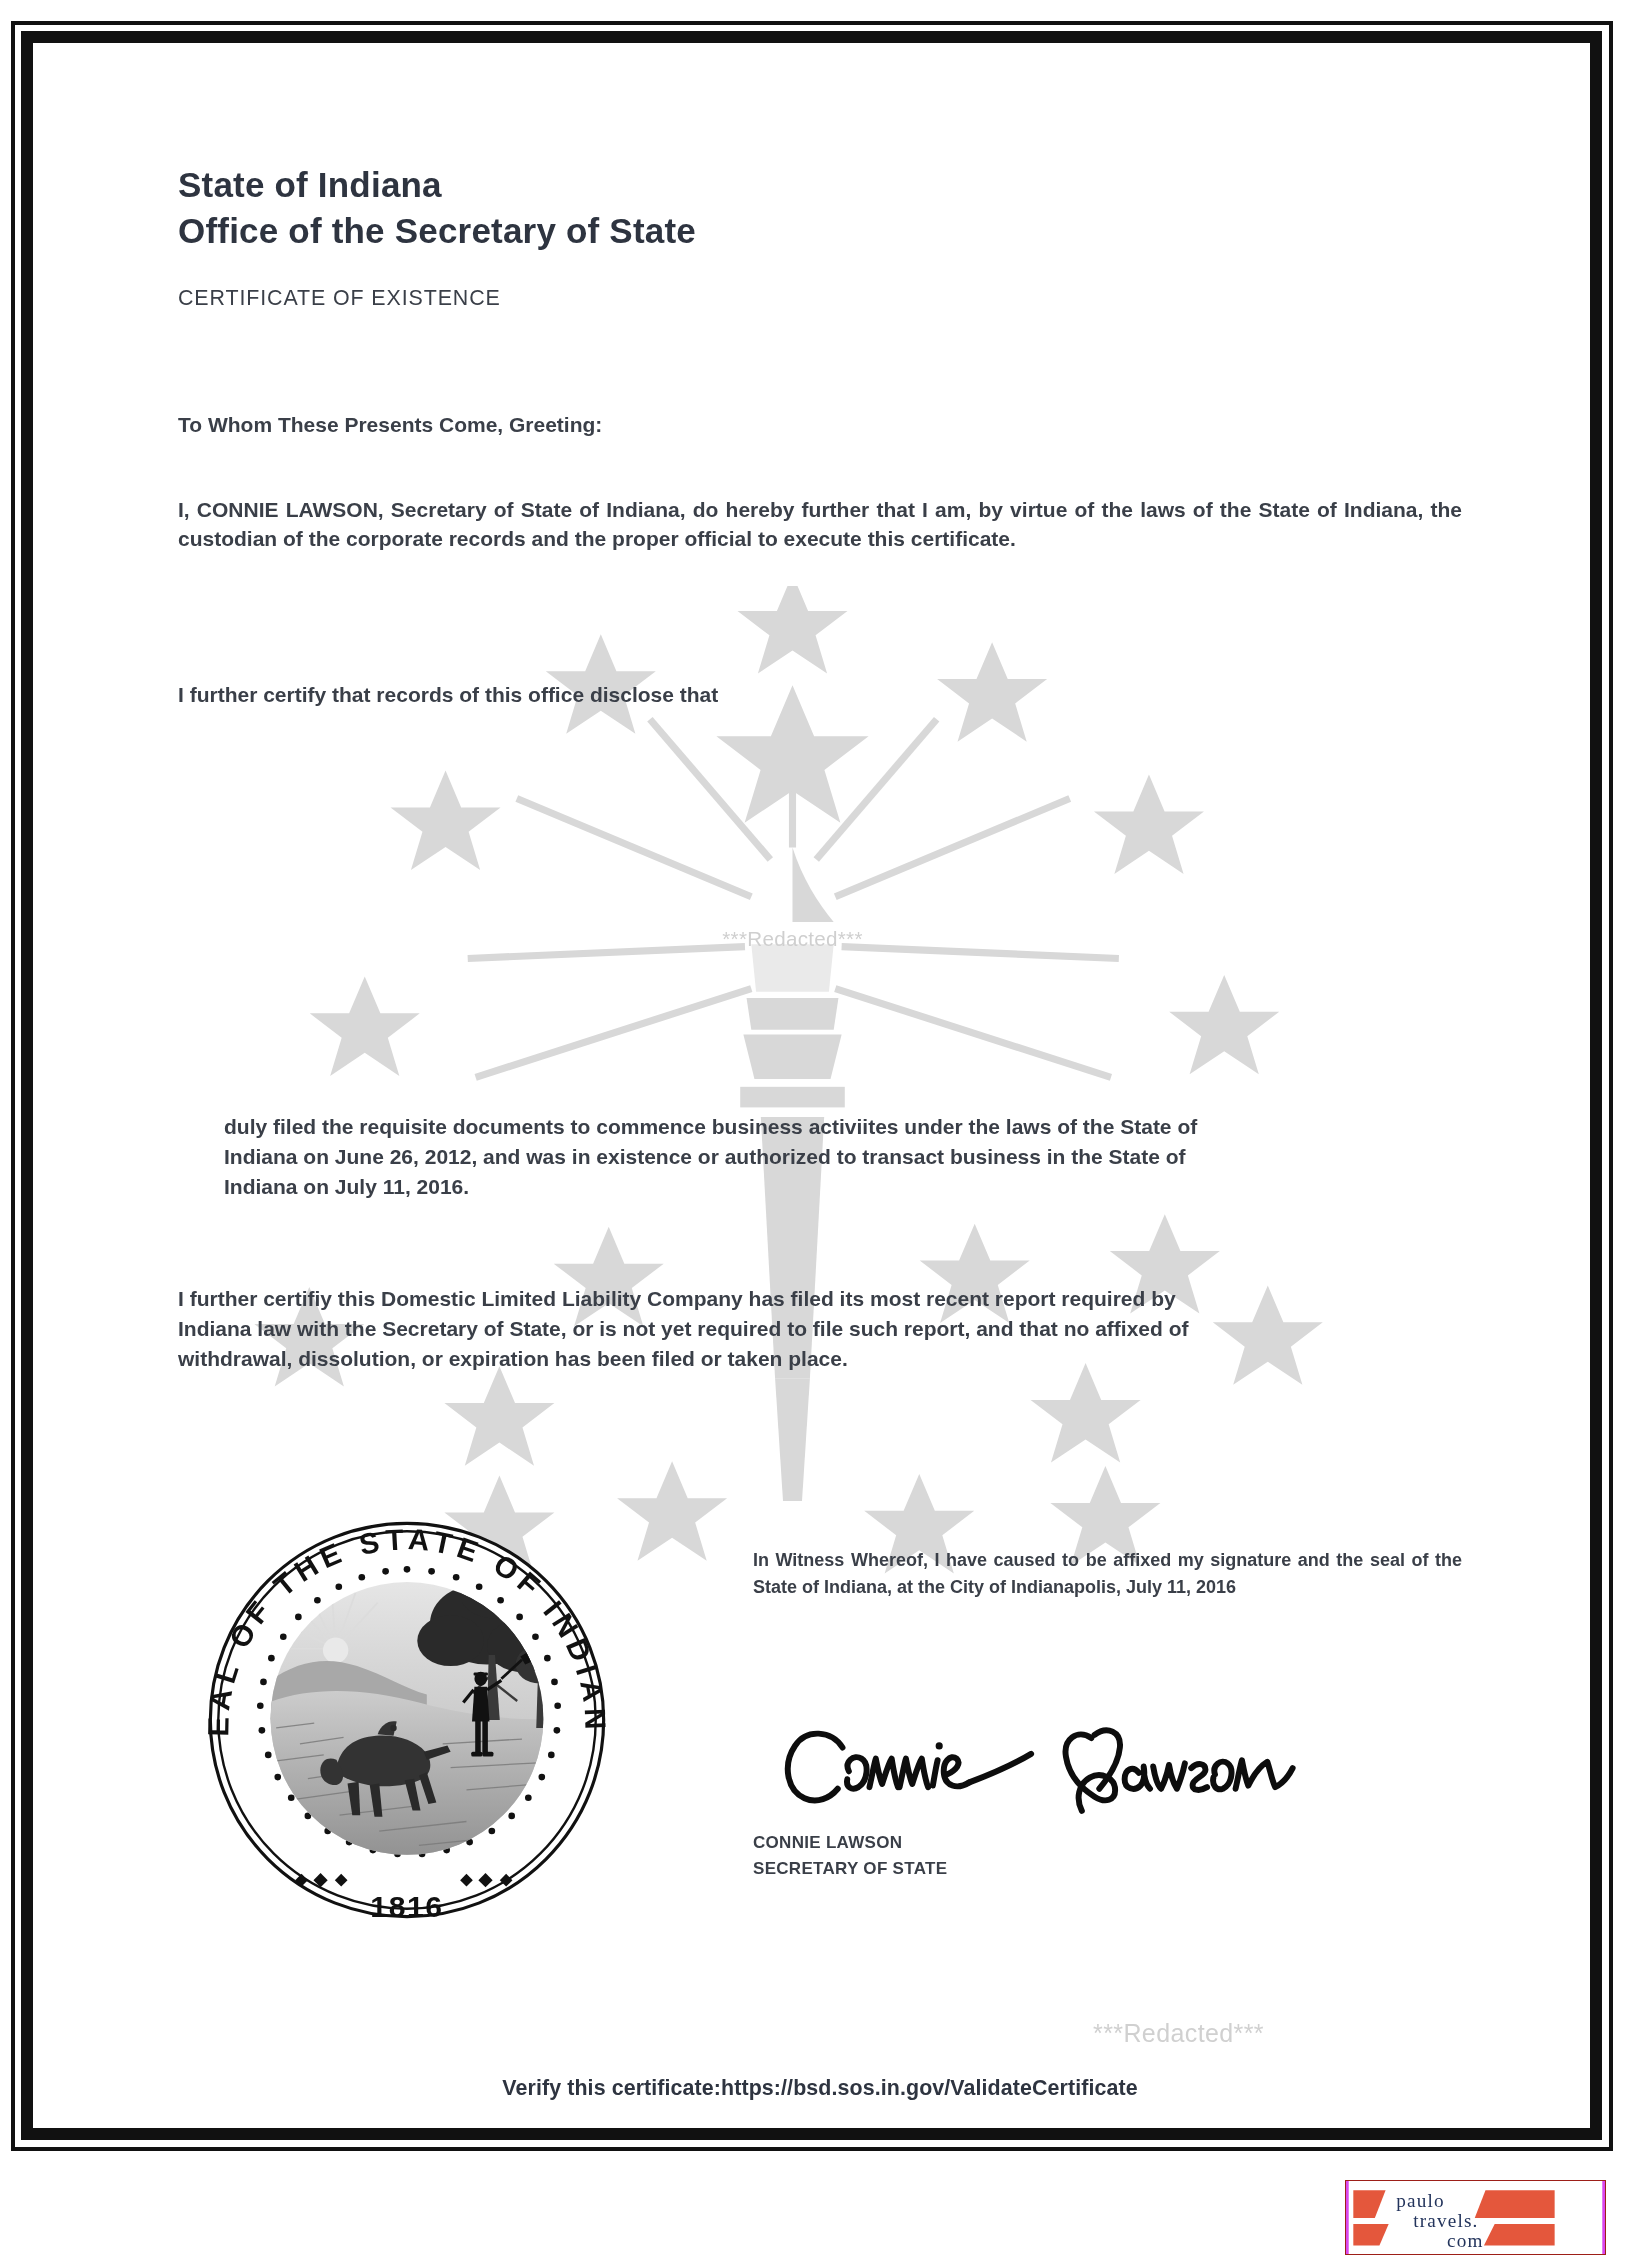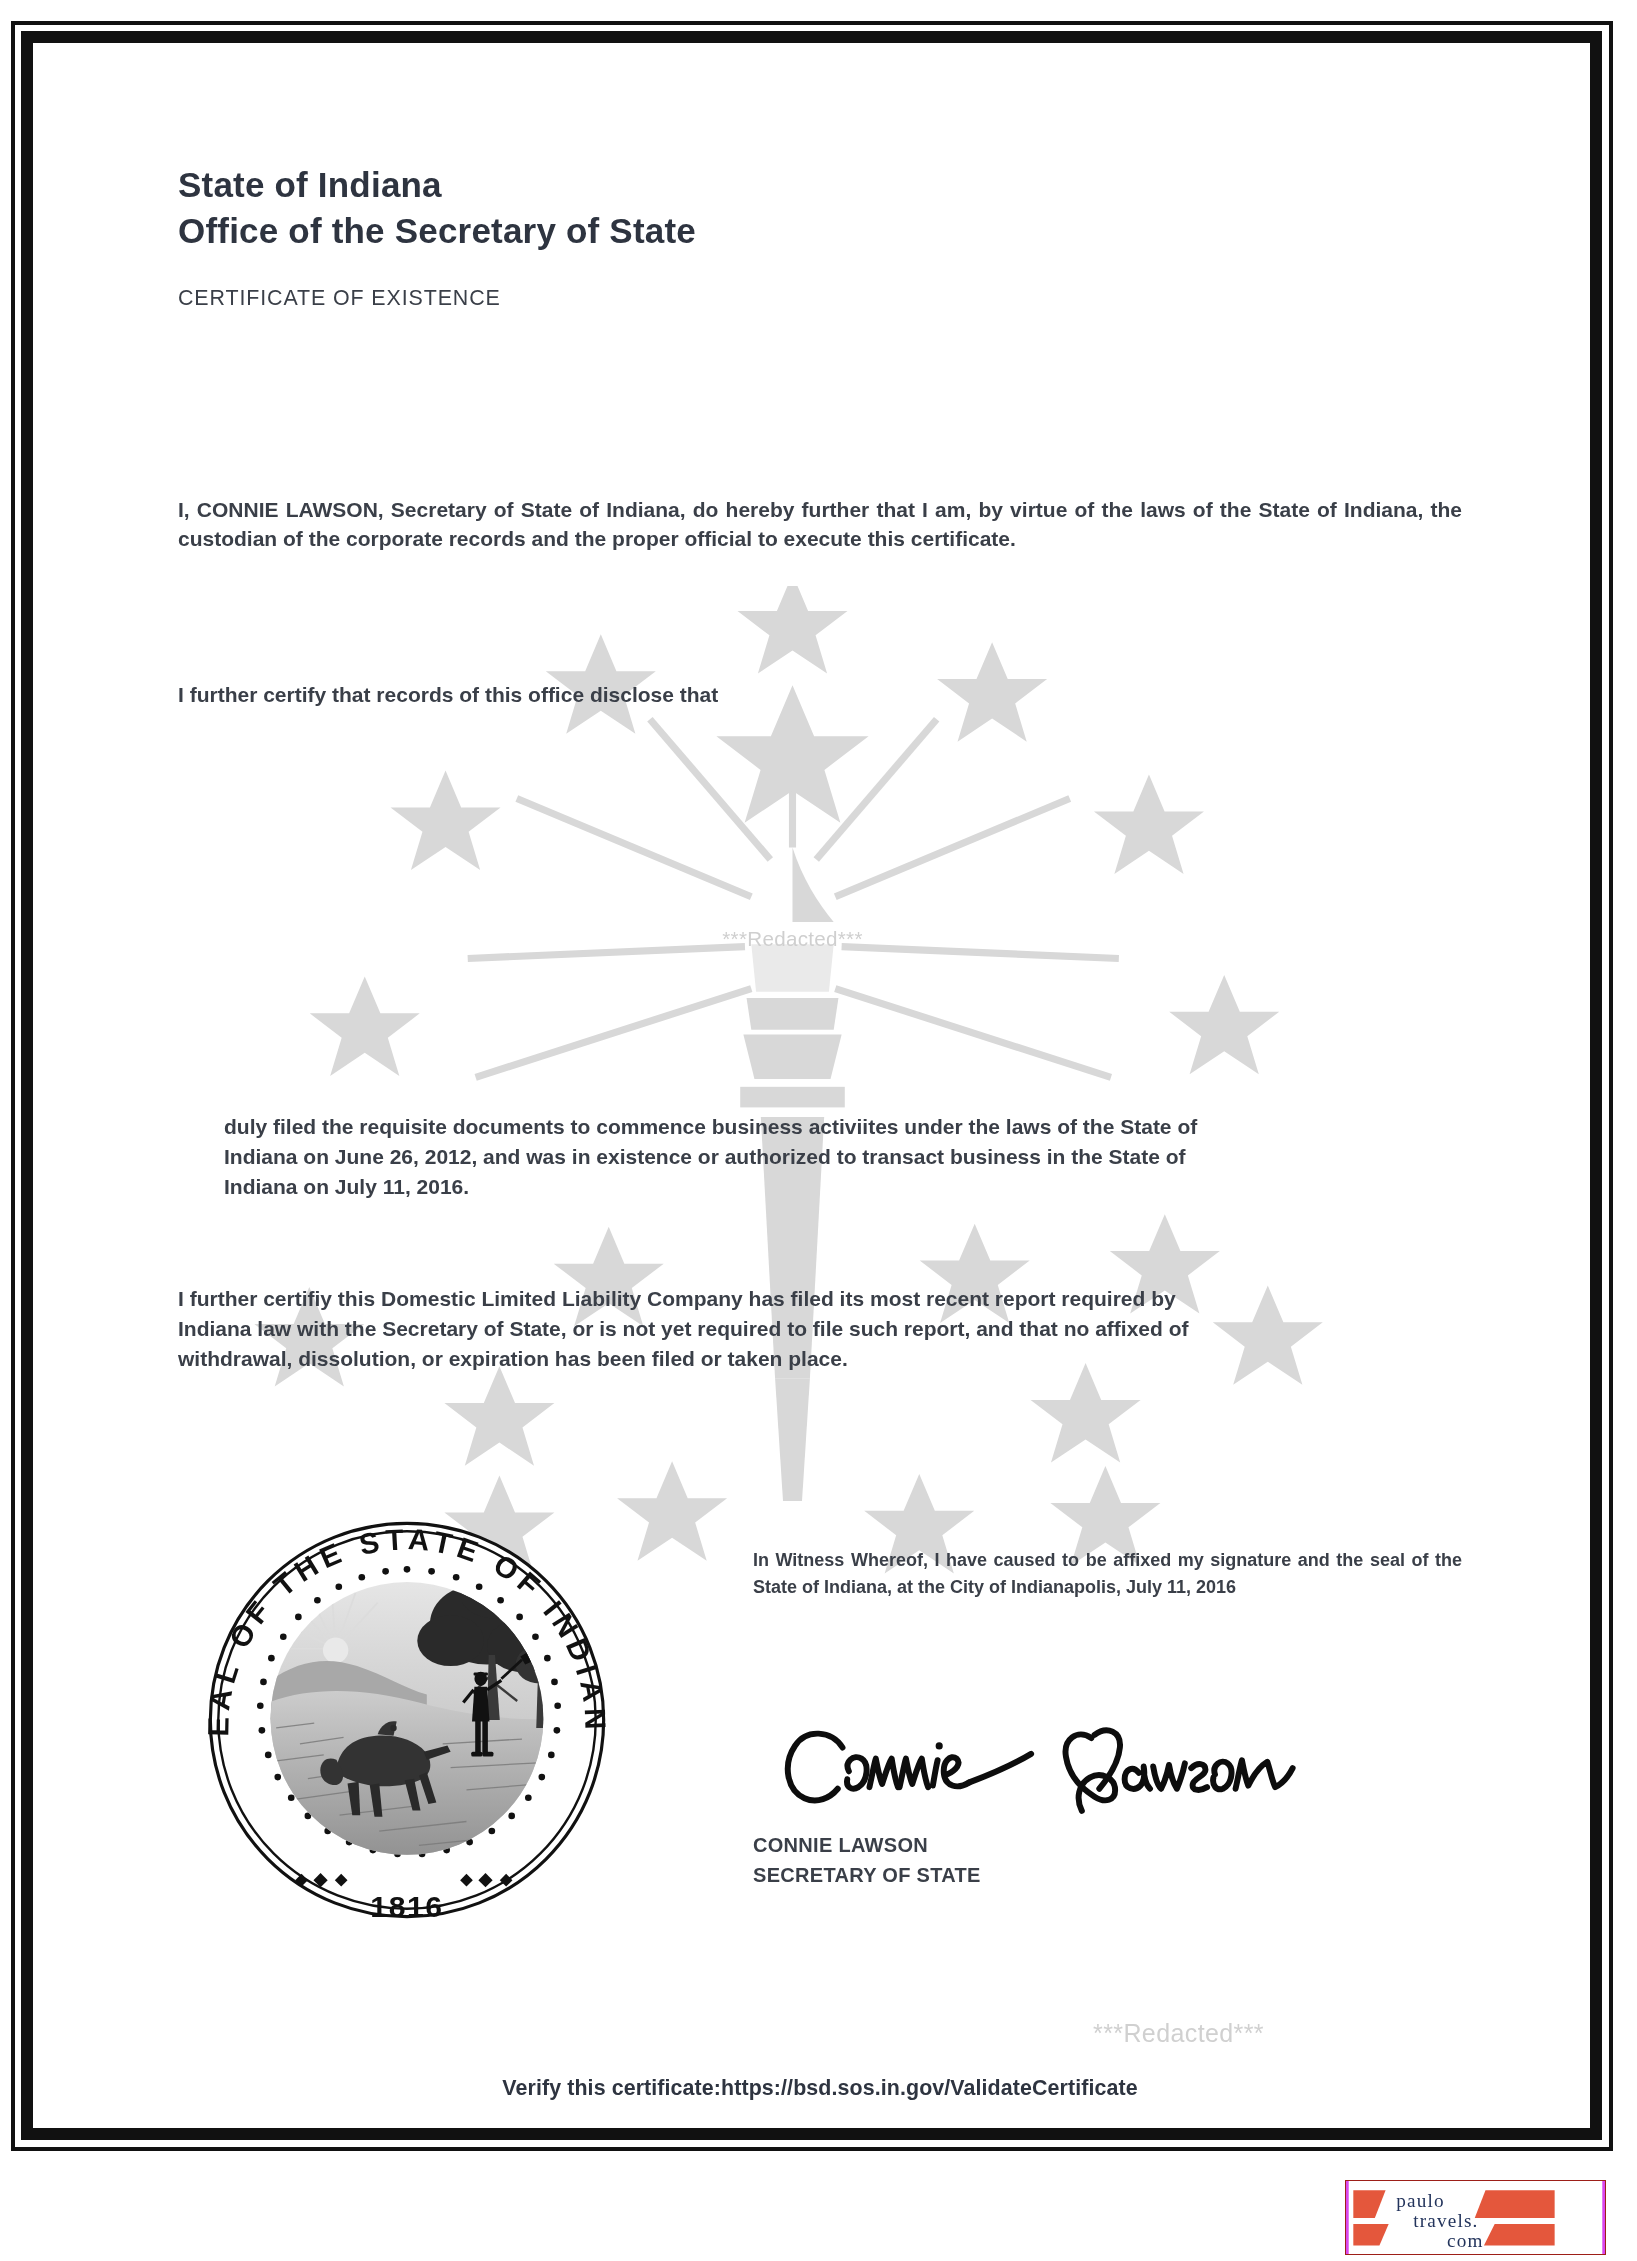--- a/index.html
+++ b/index.html
@@ -154,21 +154,21 @@
     top: 1711px;
     width: 634px;
     height: 119px;
   }
   .signature svg { width: 100%; height: 100%; display: block; }
 
   .signer {
     position: absolute;
     left: 753px;
     top: 1830px;
-    font-size: 20px;
+    font-size: 17px;
     color: #3a3f48;
     font-weight: 600;
     line-height: 1.52;
     letter-spacing: 0.3px;
   }
 
   .redacted-bottom {
     position: absolute;
     left: 1093px;
     top: 2019px;
@@ -308,20 +308,21 @@
   </div>
 
   <div class="content">
 
     <div class="heading-block">
       <div class="title-line">State of Indiana</div>
       <div class="title-line">Office of the Secretary of State</div>
       <div class="subtitle">CERTIFICATE OF EXISTENCE</div>
     </div>
 
+    <div class="body-text greeting">To Whom These Presents Come, Greeting:</div>
 
     <div class="body-text para-1 justified">I, CONNIE LAWSON, Secretary of State of Indiana, do hereby further that I am, by virtue of the laws of the State of Indiana, the custodian of the corporate records and the proper official to execute this certificate.</div>
 
     <div class="body-text para-2">I further certify that records of this office disclose that</div>
 
     <div class="body-text para-3">
       <p>duly filed the requisite documents to commence business activiites under the laws of the State of</p>
       <p>Indiana on June 26, 2012, and was in existence or authorized to transact business in the State of</p>
       <p>Indiana on July 11, 2016.</p>
     </div>

